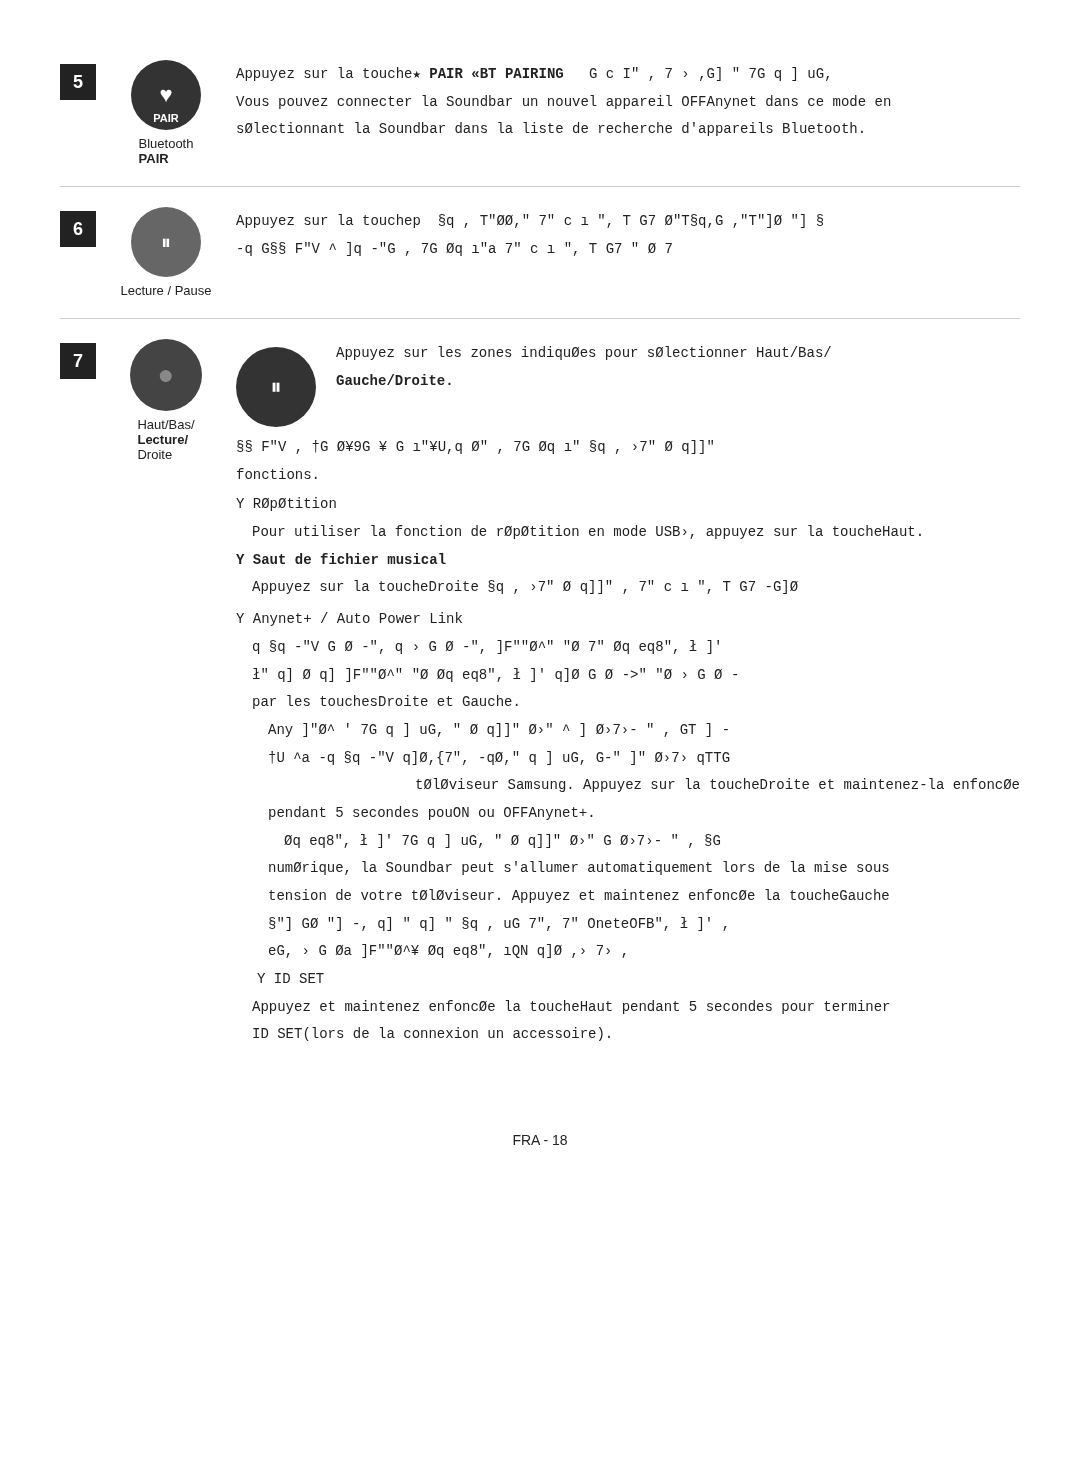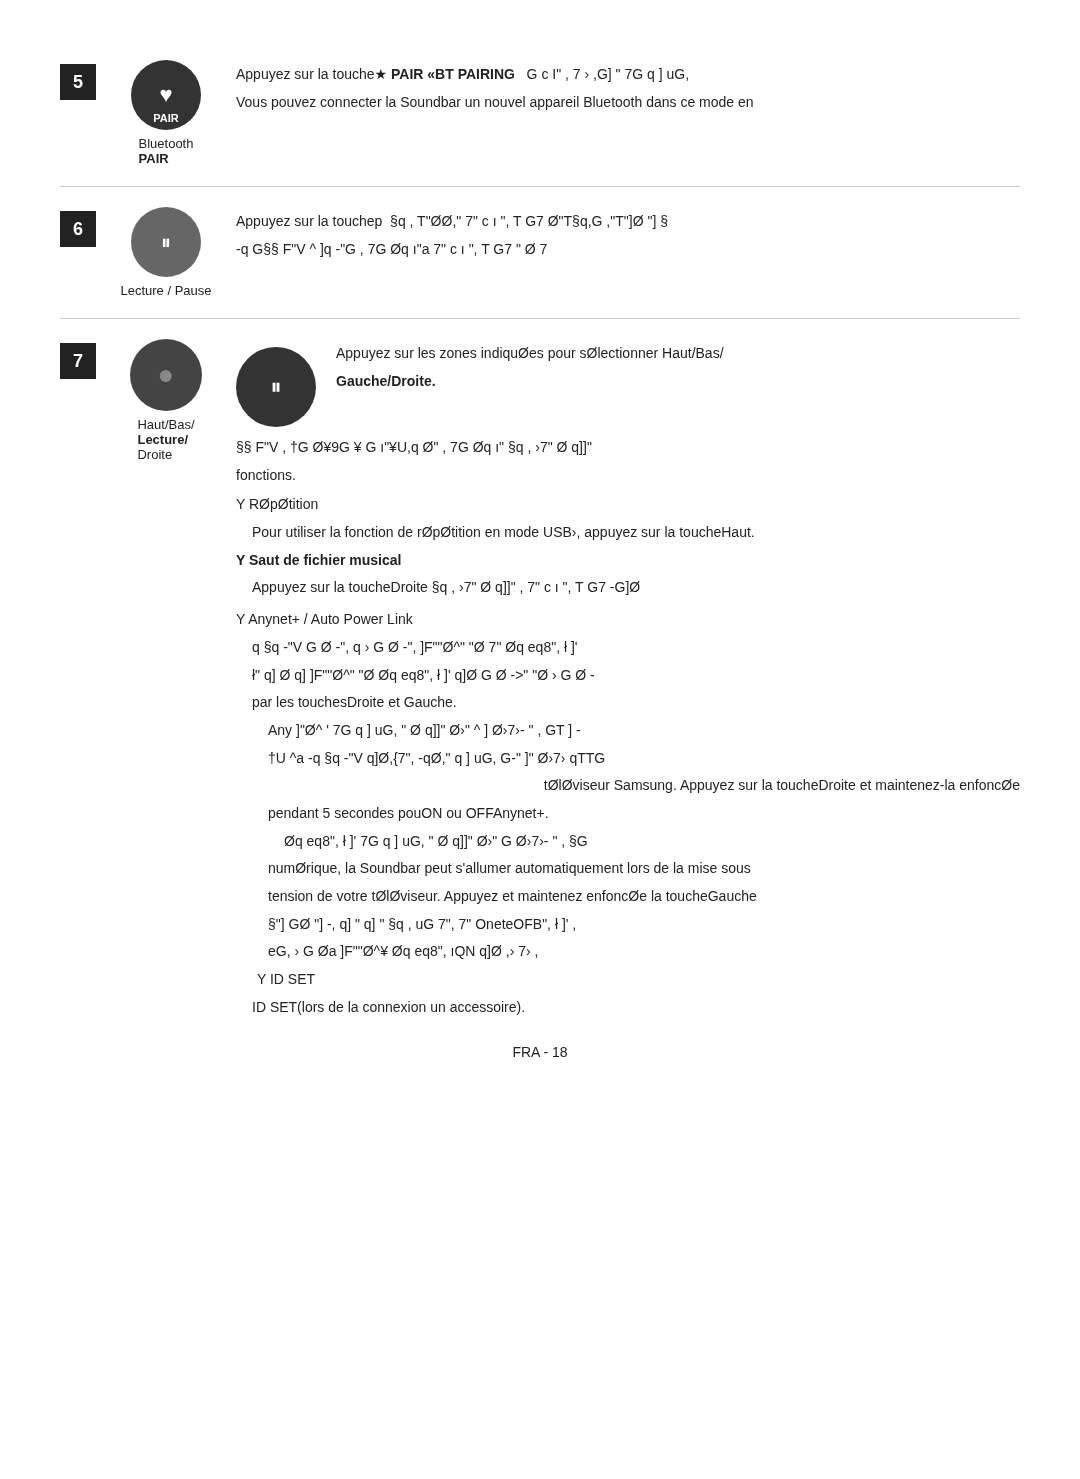--- a/index.html
+++ b/index.html
@@ -77,20 +77,21 @@
     }
 
     .section-content {
       flex: 1;
       padding-top: 4px;
       line-height: 1.55;
     }
 
     .section-content p {
       margin-bottom: 6px;
+      font-family: Liberation Mono, monospace;
     }
 
     .section-content strong {
       font-weight: bold;
     }
 
     .section-content .indent {
       padding-left: 16px;
     }
 
@@ -124,20 +125,21 @@
     .pair-label-inner {
       font-size: 11px;
       color: #fff;
       position: absolute;
       bottom: 6px;
       font-weight: bold;
     }
 
     .page-footer {
       text-align: center;
+      margin-top: 60px;
       font-size: 14px;
       color: #222;
     }
 
     
     .bt-symbol {
       font-size: 22px;
       font-weight: bold;
     }
 
@@ -161,21 +163,22 @@
     </div>
     <div class="icon-label">
       <span>Bluetooth</span><br>
       <strong>PAIR</strong>
     </div>
   </div>
   <div class="section-content">
     <p>
       <span>Appuyez sur la touche</span>★ <strong>PAIR</strong> <strong>«BT PAIRING</strong>&nbsp;&nbsp;&nbsp;<span>G c I"  , 7 › ,G]  " 7G  q ] uG,</span>
     </p>
-    <p>Vous pouvez connecter la Soundbar  un nouvel appareil Bluetooth dans ce mode en</p>
+    <p>Vous pouvez connecter la Soundbar  un nouvel appareil OFFAnynet dans ce mode en</p>
+    <p>sØlectionnant la Soundbar dans la liste de recherche d'appareils Bluetooth.</p>
   </div>
 </div>
 
 <div class="section">
   <div class="section-number">6</div>
   <div class="section-icon-area">
     <div class="icon-circle medium">
       <span class="pause-play">⏸</span>
     </div>
     <div class="icon-label">Lecture / Pause</div>
@@ -230,19 +233,20 @@
     <p class="indent" style="padding-left:32px;">†U ^a -q   §q -"V  q]Ø,{7", -qØ," q ] uG, G-"   ]" Ø›7› qTTG</p>
     <p class="indent" style="padding-left:32px;text-align:right;">tØlØviseur Samsung. Appuyez sur la toucheDroite et maintenez-la enfoncØe</p>
     <p class="indent" style="padding-left:32px;">pendant 5 secondes pouON ou OFFAnynet+.</p>
     <p class="indent" style="padding-left:48px;">  Øq eq8", ł ]'   7G  q ] uG, " Ø  q]]" Ø›" G Ø›7›-  " , §G</p>
     <p class="indent" style="padding-left:32px;">numØrique, la Soundbar peut s'allumer automatiquement lors de la mise sous</p>
     <p class="indent" style="padding-left:32px;">tension de votre tØlØviseur. Appuyez et maintenez enfoncØe la toucheGauche</p>
     <p class="indent" style="padding-left:32px;">§"] GØ "] -, q]   " q] " §q , uG  7", 7"  OneteOFB", ł ]'  ,</p>
     <p class="indent" style="padding-left:32px;">eG, › G Øa  ]F""Ø^¥   Øq eq8", ıQN q]Ø ,› 7›   ,</p>
 
     <p style="margin-top:6px;margin-left:21px;">Y ID SET</p>
+    <p class="indent">Appuyez et maintenez enfoncØe la toucheHaut pendant 5 secondes pour terminer</p>
     <p class="indent">ID SET(lors de la connexion  un accessoire).</p>
   </div>
 </div>
 
 <div class="page-footer">
   <span>FRA - 18</span>
 </div>
 
 </body></html>

